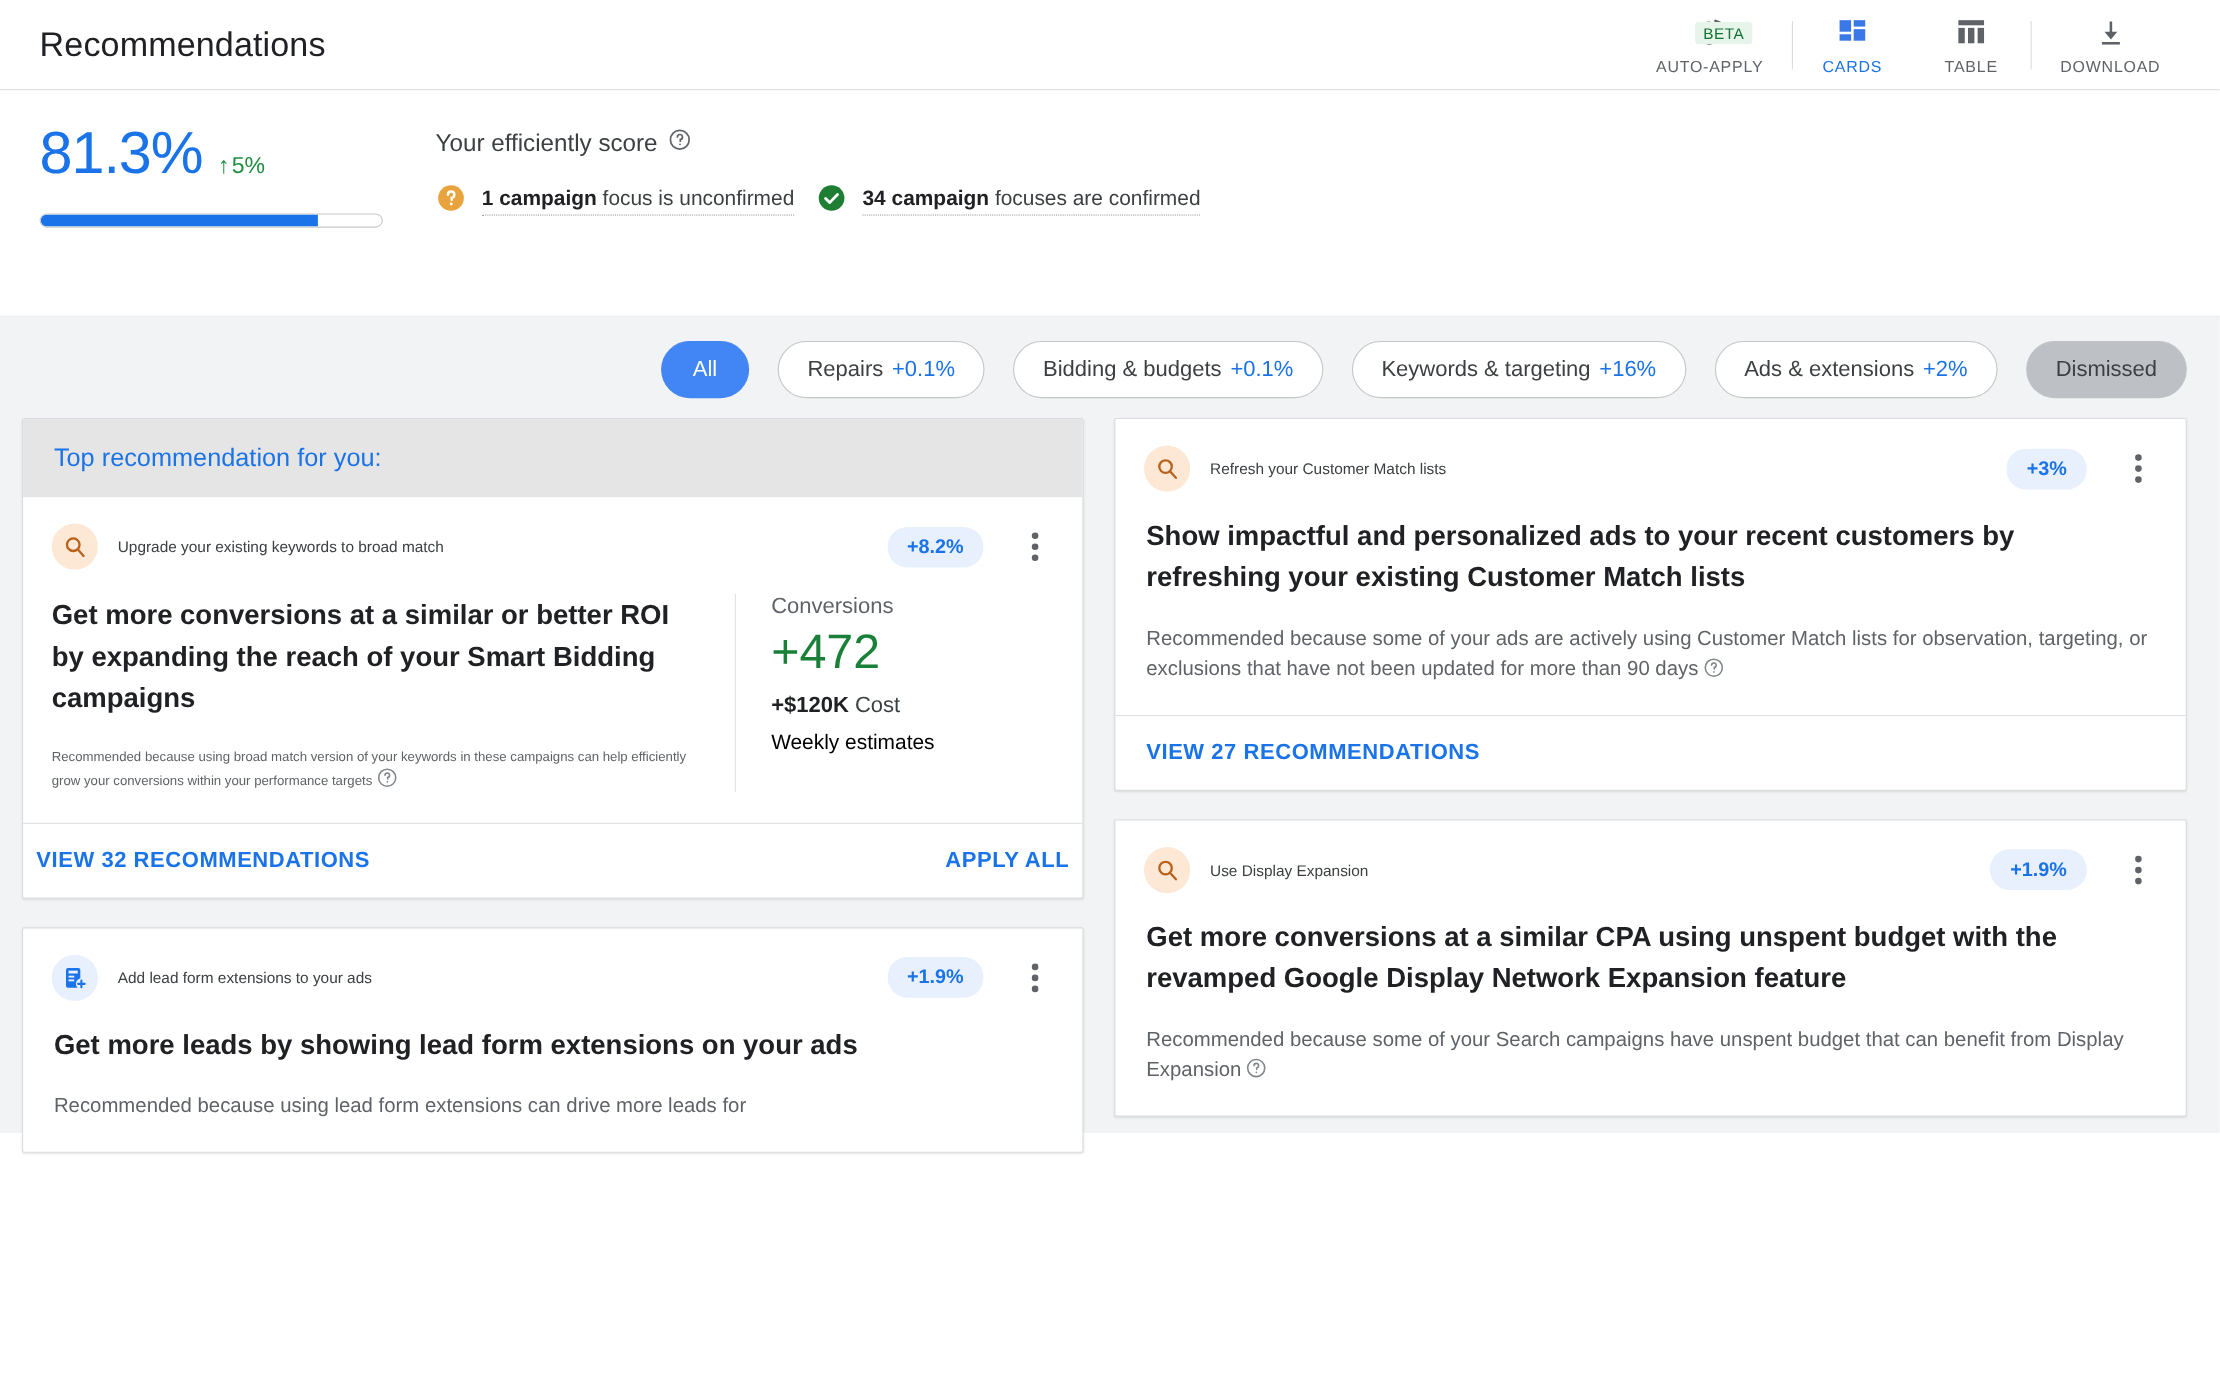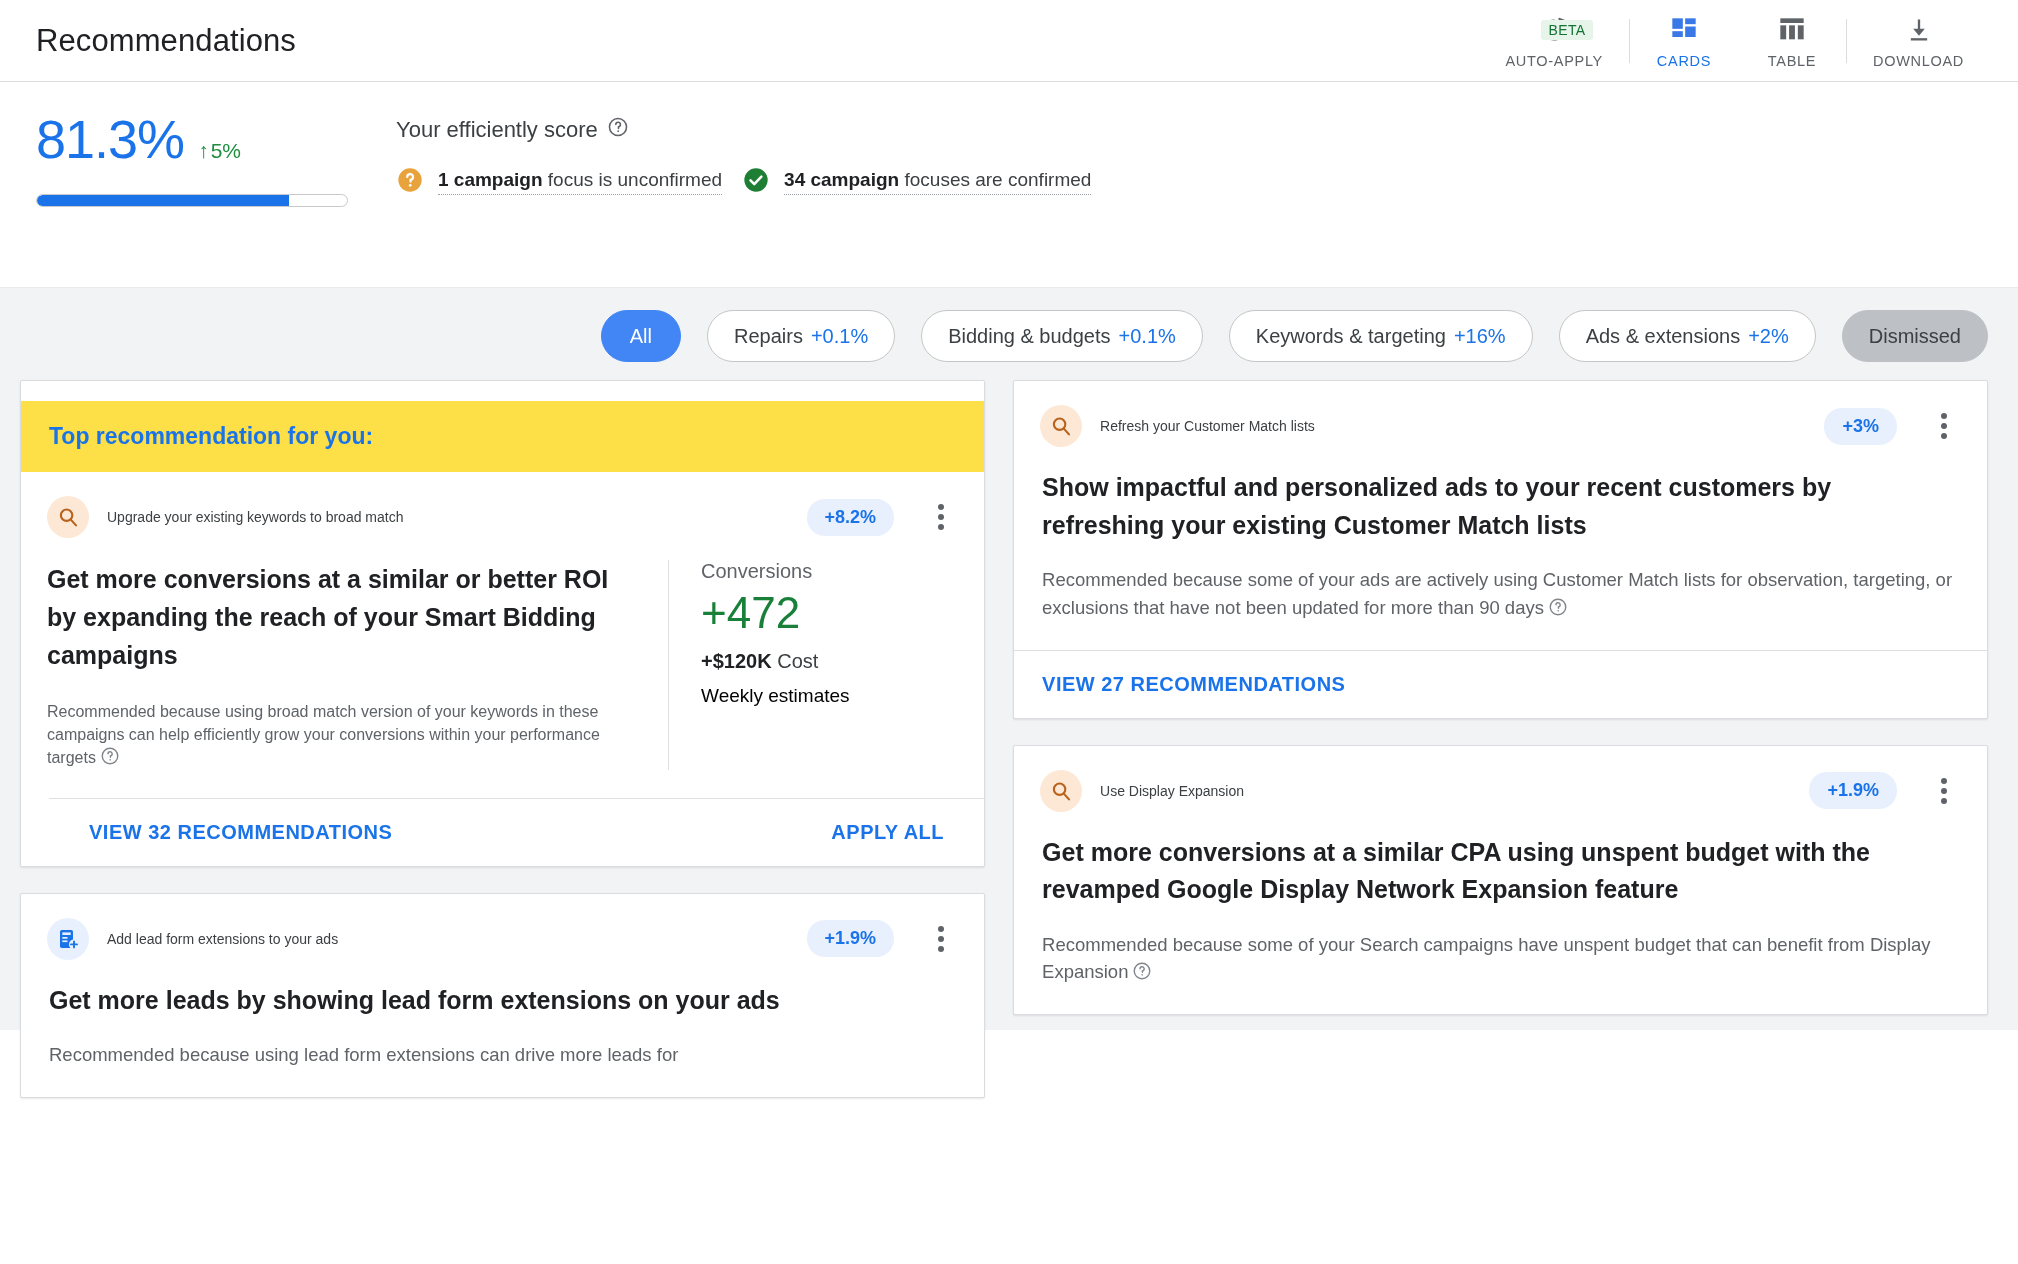--- a/index.html
+++ b/index.html
@@ -168,26 +168,25 @@
   .col-left { width: 975px; }
   .col-right { width: 985px; }
 
   .card {
     background: #fff;
     border: 1px solid #dadce0;
     border-radius: 2px;
     box-shadow: 0 1px 2px rgba(60,64,67,.12);
   }
   .card-banner {
-    background: #fde047;
+    background: #e5e5e5;
     padding: 22px 28px;
     font-size: 23px;
     color: #1a73e8;
-    font-weight: 700;
-    margin-top: 20px;
+    font-weight: 400;
   }
   .card-head {
     display: flex;
     align-items: center;
     padding: 24px 26px 0 26px;
     gap: 18px;
   }
   .circ-icon {
     width: 42px; height: 42px;
     border-radius: 50%;
@@ -222,21 +221,21 @@
 
   .card-body { display: flex; padding: 22px 26px 6px 26px; }
   .body-main { flex: 1; padding-right: 26px; }
   .headline {
     font-size: 25px;
     line-height: 1.52;
     color: #202124;
     font-weight: 700;
   }
   .desc {
-    font-size: 16px;
+    font-size: 12px;
     line-height: 1.45;
     color: #5f6368;
     margin-top: 26px;
   }
   .metrics {
     width: 290px;
     border-left: 1px solid #e0e0e0;
     padding-left: 32px;
   }
   .metric-label { font-size: 20px; color: #5f6368; }
@@ -248,23 +247,22 @@
     margin-top: 2px;
   }
   .metric-cost { font-size: 20px; color: #3c4043; margin-top: 10px; }
   .metric-cost b { font-weight: 700; color: #202124; }
   .metric-note { font-size: 19px; color: #000000; margin-top: 12px; }
 
   .card-actions {
     border-top: 1px solid #e0e0e0;
     display: flex;
     justify-content: space-between;
-    padding: 22px 40px;
+    padding: 22px 12px;
     margin-top: 22px;
-    margin-left: 28px;
   }
   .action-link {
     color: #1a73e8;
     font-size: 20px;
     font-weight: 700;
     letter-spacing: .5px;
     cursor: pointer;
     white-space: nowrap;
   }
   .rcard-body { padding: 22px 28px 28px 28px; }

